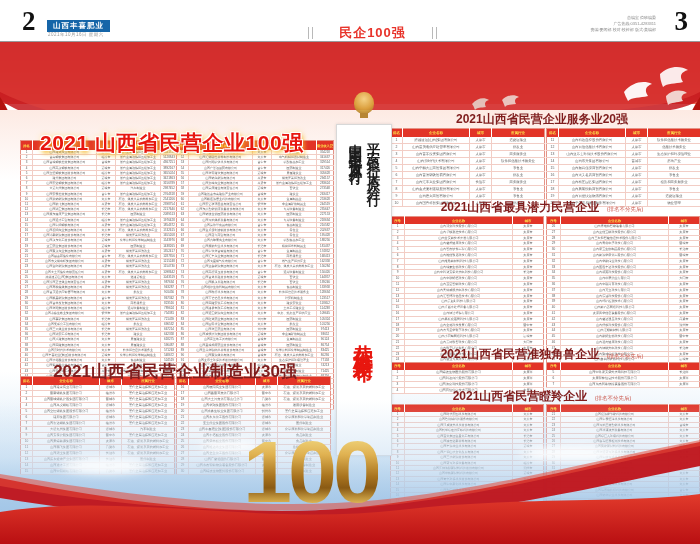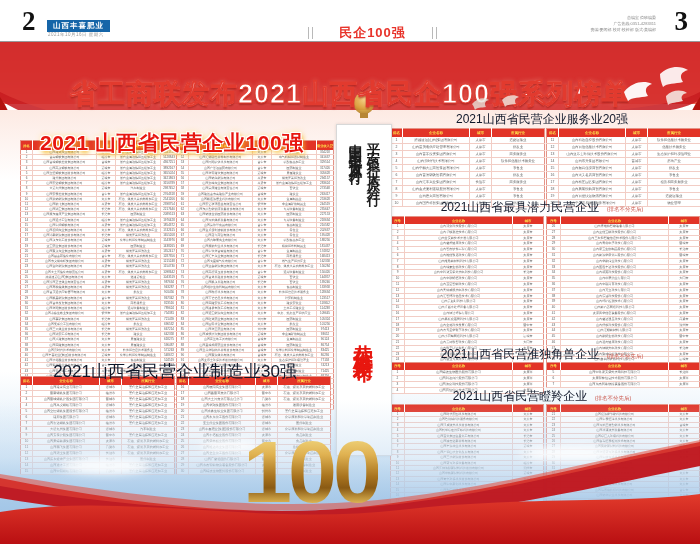--- a/index.html
+++ b/index.html
@@ -32,21 +32,21 @@
 
   
   .artboard{position:absolute;left:0;top:110px;width:700px;height:434px;z-index:0;
     background:linear-gradient(180deg,#fdeae3 0%,#ffffff 16%,#ffffff 60%,#e3eff9 76%,#b3d2ec 90%,#9dc2e4 100%);}
 
   
   .big-title{position:absolute;left:40px;top:112px;width:300px;z-index:2;
     font-size:21px;font-weight:bold;color:#e8170f;letter-spacing:.5px;
     text-shadow:1px 1px 0 #fff,-1px -1px 0 #fff,1px -1px 0 #fff,-1px 1px 0 #fff,2px 3px 4px rgba(244,180,40,.95),0 0 6px rgba(255,210,60,.8);}
   .sec-head{position:absolute;z-index:2;text-align:center;}
-  .sec-head .sec-title{color:#0f172a;font-weight:normal;}
+  .sec-head .sec-title{color:#7f1d1d;font-weight:bold;}
   .sec-head .note{font-size:5.5px;color:#c9554a;font-weight:normal;margin-left:4px;}
   #manu-head{left:20px;top:360px;width:310px;font-size:17px;}
   #serv-head{left:388px;top:111px;width:308px;font-size:12px;}
   #pot-head{left:388px;top:199px;width:308px;font-size:12px;}
   #uni-head{left:388px;top:346px;width:308px;font-size:12px;}
   #gaz-head{left:388px;top:388px;width:308px;font-size:12px;}
 
   
   .tbl{border-collapse:collapse;table-layout:fixed;background:#fff;position:absolute;z-index:1;border:.5px solid #e59387;}
   .tbl th{background:#e23427;color:#ffe24a;font-weight:bold;padding:0;overflow:hidden;white-space:nowrap;border-right:.5px solid rgba(255,255,255,.45);}
@@ -142,21 +142,20 @@
         <stop offset="0.78" stop-color="#e4463a"></stop>
           <stop offset="1" stop-color="#ee6654"></stop>
       </linearGradient>
     </defs>
     <rect x="0" y="0" width="700" height="62" fill="url(#gband)"></rect>
     <path d="M0,58 C60,96 150,104 230,88 C300,74 338,70 360,82 C392,100 470,106 560,86 C630,70 672,74 700,58 L700,0 0,0 Z" fill="#c4161c" opacity="0.85"></path>
     <path d="M0,50 C70,84 160,92 235,80 C305,68 340,64 362,74 C392,88 468,94 556,78 C628,64 670,66 700,50 L700,0 0,0 Z" fill="#e2443c" opacity="0.55"></path>
     <path d="M0,55 C26,92 22,142 8,176 L0,176 Z" fill="#b3120f"></path>
     <path d="M700,55 C672,96 680,132 694,168 L700,168 Z" fill="#b3120f"></path>
   </svg>
-  <h1 class="banner-title">省工商联发布2021山西省民企100强系列榜单</h1>
   <svg class="doves" width="78" height="52" viewBox="0 0 78 52">
     <path d="M6,30 C14,20 26,18 34,22 C28,24 26,28 30,34 C22,36 14,35 10,39 C8,35 7,33 6,30 Z" fill="#ffffff" opacity="0.95"></path>
     <path d="M42,12 C50,4 62,3 70,8 C63,10 61,14 65,20 C57,22 49,21 45,25 C43,20 42,16 42,12 Z" fill="#ffffff" opacity="0.9"></path>
     <path d="M48,34 C54,28 63,27 69,31 C64,32 62,35 65,39 C59,41 53,40 50,43 C49,39 48,37 48,34 Z" fill="#f6efe9" opacity="0.85"></path>
   </svg>
   <svg class="doves-small" width="60" height="24" viewBox="0 0 60 24">
     <path d="M4,12 C9,6 16,5 21,8 C17,9 16,12 18,15 C13,16 9,15 7,18 C6,15 5,13 4,12 Z" fill="#e8e2da"></path>
     <path d="M34,8 C39,3 46,2 51,5 C47,6 46,9 48,12 C43,13 39,12 37,15 C36,12 35,10 34,8 Z" fill="#efe9e2"></path>
   </svg>
   <div class="trophy"></div>

